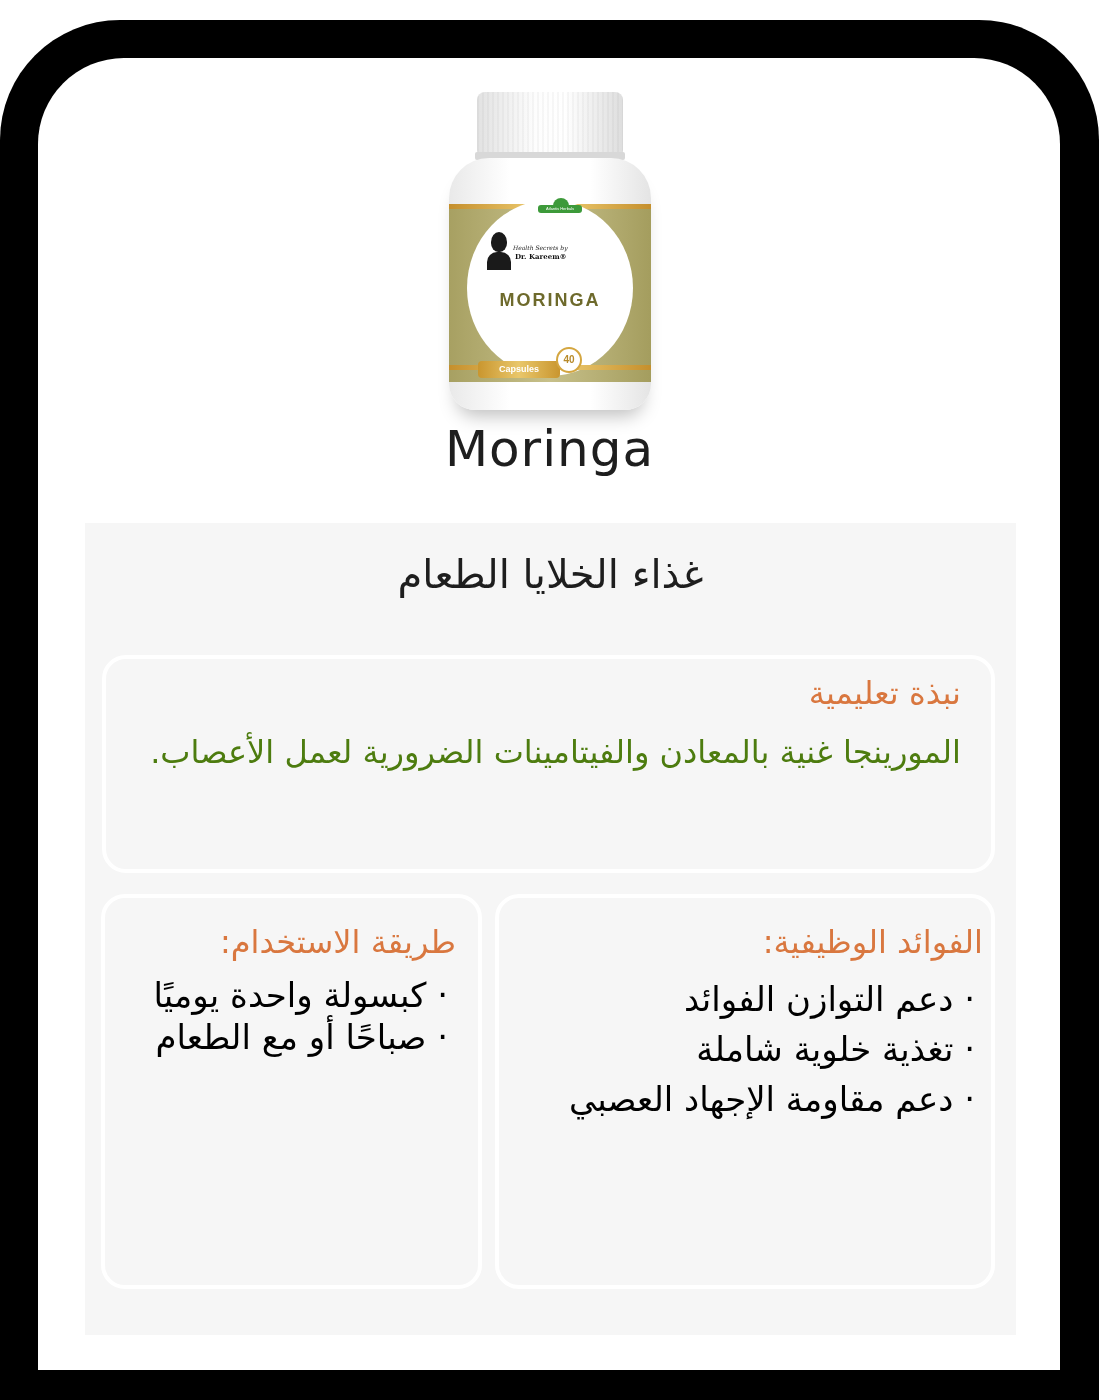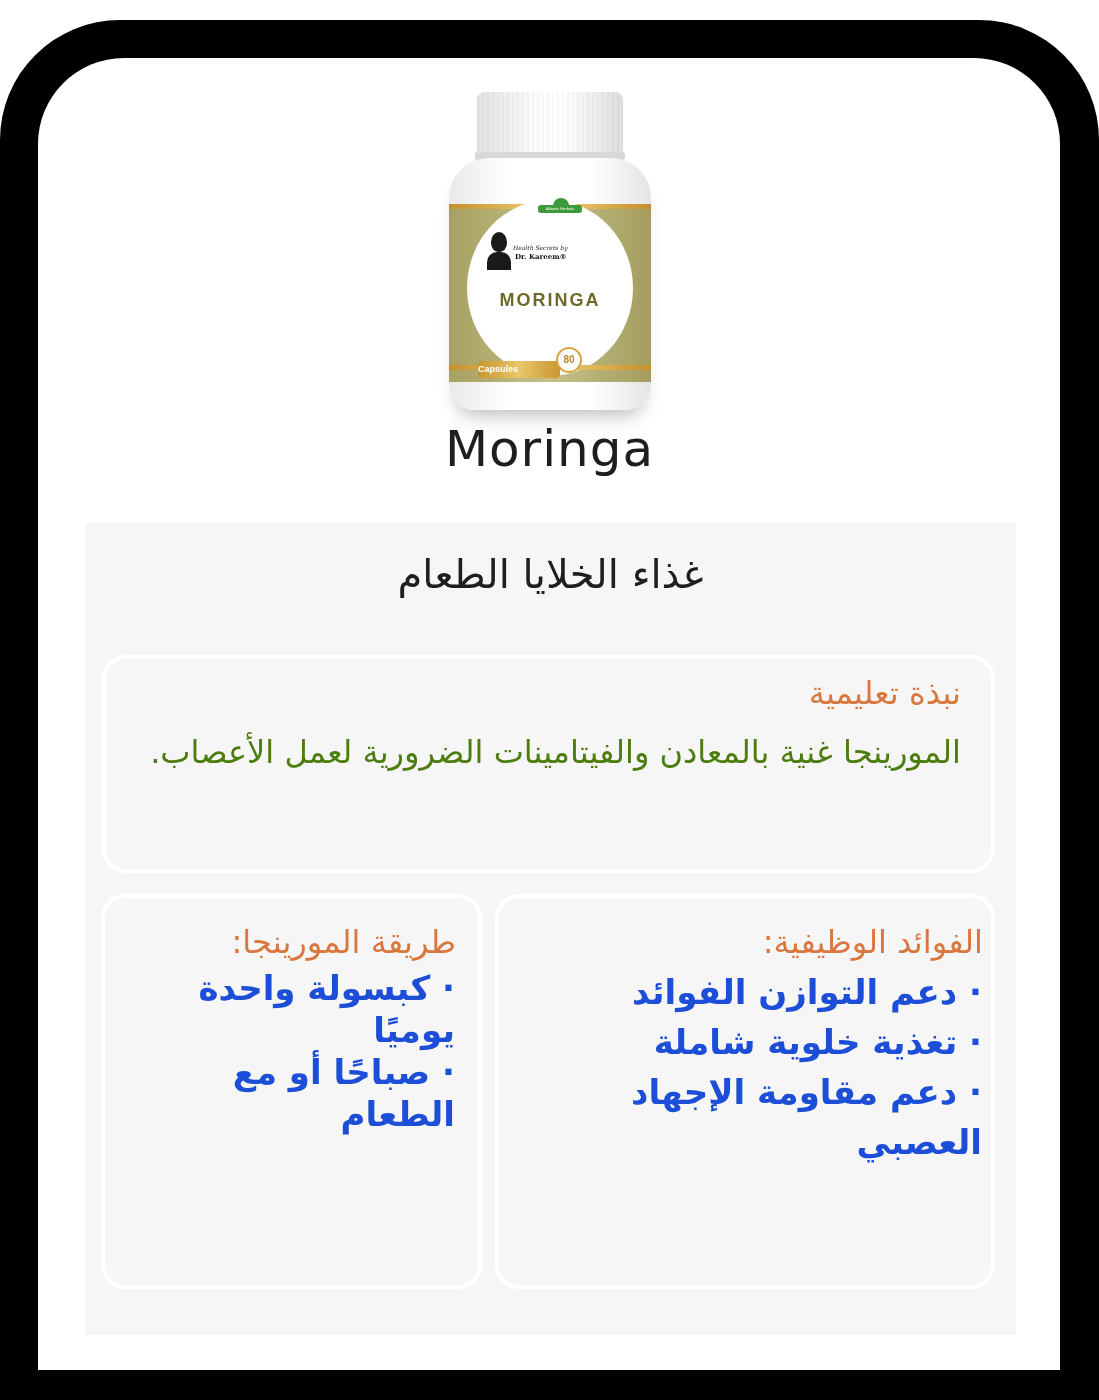--- a/index.html
+++ b/index.html
@@ -50,21 +50,21 @@
     .portrait .shoulders { position: absolute; left: 0; top: 20px; width: 24px; height: 18px; background: #1a1a1a; border-radius: 10px 10px 0 0; }
     .sig { position: absolute; left: 513px; top: 244px; font-family: "DejaVu Serif", serif; font-size: 6px; font-style: italic; color: #222; }
     .drk { position: absolute; left: 515px; top: 252px; font-family: "DejaVu Serif", serif; font-size: 7px; font-weight: bold; color: #111; }
     .bottle-name {
       position: absolute; left: 445px; top: 290px; width: 210px; text-align: center;
       font-family: "Liberation Sans", sans-serif; font-weight: bold; font-size: 18px; letter-spacing: 2px; color: #6e6a2c;
     }
     .caps-badge {
       position: absolute; left: 478px; top: 361px; width: 82px; height: 17px;
       background: linear-gradient(90deg,#c9962f,#e9c76b,#c9962f); border-radius: 4px;
-      color: #fff; font-size: 9px; font-weight: bold; line-height: 17px; font-family: "Liberation Sans", sans-serif;
+      color: #fff; font-size: 9px; font-weight: bold; line-height: 17px; text-align: center; font-family: "Liberation Sans", sans-serif;
     }
     .caps-count {
       position: absolute; left: 556px; top: 347px; width: 22px; height: 22px; background: #fff; border: 2px solid #d4a640;
       border-radius: 50%; color: #b78a2a; font-size: 10px; font-weight: bold; line-height: 22px; text-align: center; font-family: "Liberation Sans", sans-serif;
     }
     .product-title {
       position: absolute; left: 0; top: 420px; width: 1099px; text-align: center;
       font-family: "DejaVu Sans", sans-serif; font-size: 50px; color: #1e1e1e; letter-spacing: 1px;
     }
     
@@ -75,21 +75,21 @@
     }
     .card {
       position: absolute; background: #f6f6f6; border: 4px solid #ffffff; border-radius: 24px; box-sizing: border-box;
       direction: rtl; padding: 10px 30px 0 20px;
     }
     .card-about { left: 17px; top: 132px; width: 893px; height: 218px; }
     .card-benefits { left: 410px; top: 371px; width: 500px; height: 395px; padding: 20px 8px 0 14px; }
     .card-usage { left: 16px; top: 371px; width: 381px; height: 395px; padding: 20px 22px 0 14px; }
     .card-title { color: #d9773f; font-size: 32px; line-height: 48px; }
     .about-text { font-size: 32px; line-height: 62px; color: #4d7c0f; margin-top: 4px; }
-    .list { list-style: none; margin: 1px; padding: 0; font-size: 34px; line-height: 50px; color: #1d4ed8; font-weight: bold; }
+    .list { list-style: none; margin: 8px; padding: 0; font-size: 34px; line-height: 50px; color: #000000; }
     .list li::before { content: "· "; }
     .usage-list { font-size: 34px; line-height: 42px; }
   </style>
 </head>
 <body>
 
 <div class="frame"></div>
 <div class="inner"></div>
 
 <div class="bottle">
@@ -105,21 +105,21 @@
 <div class="brand-leaf" style="left:553px;top:198px;"></div>
 <div class="brand-pill" style="left:538px;top:205px;">Atlantis Herbals</div>
 <div class="portrait">
   <div class="head"></div>
   <div class="shoulders"></div>
 </div>
 <div class="sig">Health Secrets by</div>
 <div class="drk">Dr. Kareem®</div>
 <div class="bottle-name">MORINGA</div>
 <div class="caps-badge">Capsules</div>
-<div class="caps-count">80</div>
+<div class="caps-count">40</div>
 
 <div class="product-title">Moringa</div>
 
 <div class="panel">
   <div class="panel-heading">غذاء الخلايا الطعام</div>
 
   <div class="card card-about">
     <div class="card-title">نبذة تعليمية</div>
     <div class="about-text">المورينجا غنية بالمعادن والفيتامينات الضرورية لعمل الأعصاب.</div>
   </div>
@@ -127,19 +127,19 @@
   <div class="card card-benefits">
     <div class="card-title">الفوائد الوظيفية:</div>
     <ul class="list">
       <li>دعم التوازن الفوائد</li>
       <li>تغذية خلوية شاملة</li>
       <li>دعم مقاومة الإجهاد العصبي</li>
     </ul>
   </div>
 
   <div class="card card-usage">
-    <div class="card-title">طريقة المورينجا:</div>
+    <div class="card-title">طريقة الاستخدام:</div>
     <ul class="list usage-list">
       <li>كبسولة واحدة يوميًا</li>
       <li>صباحًا أو مع الطعام</li>
     </ul>
   </div>
 </div>
 
 </body></html>

